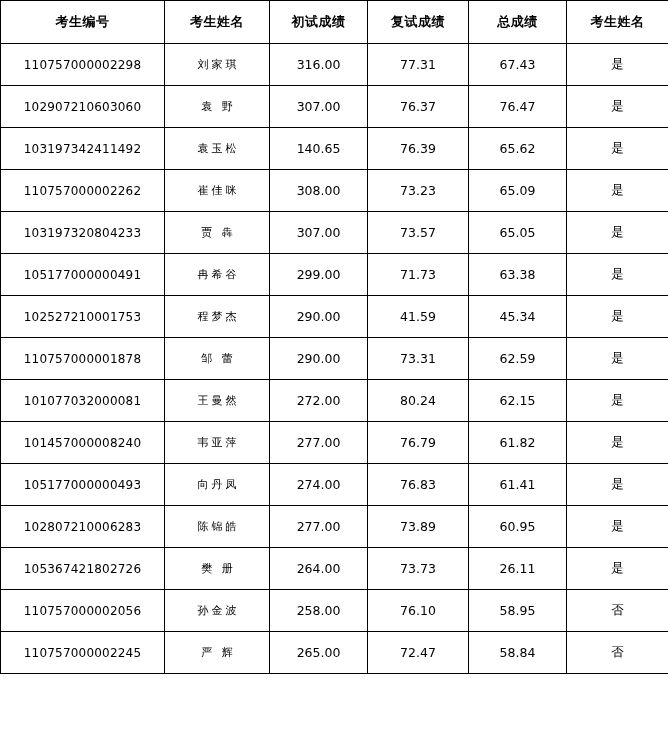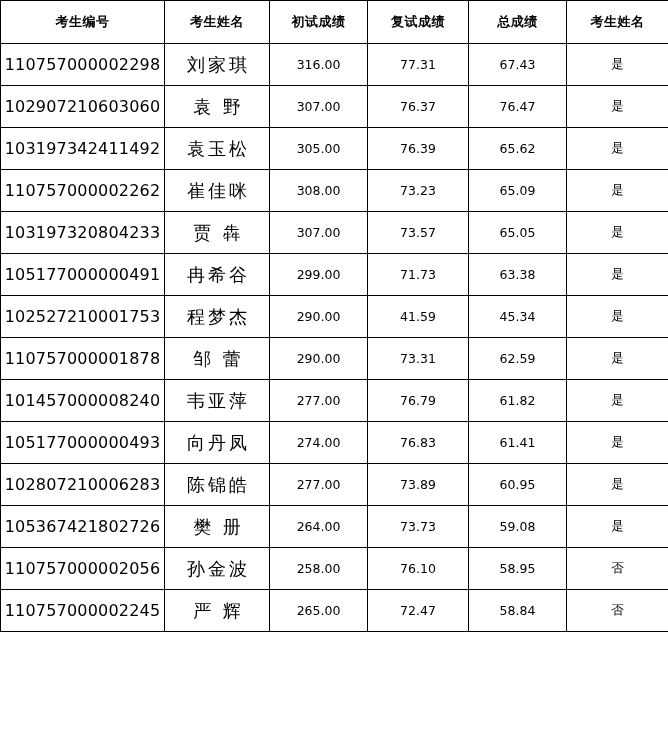--- a/index.html
+++ b/index.html
@@ -30,25 +30,25 @@
     height: 42px;
     font-size: 13px;
     font-weight: bold;
     letter-spacing: 0.5px;
   }
   #score-table tbody td {
     height: 41px;
     font-size: 12.5px;
   }
   #score-table tbody td.c-id {
-    font-size: 16px;
+    font-size: 12px;
     letter-spacing: 0.2px;
   }
   #score-table tbody td.c-name {
-    font-size: 18px;
+    font-size: 11px;
     letter-spacing: 3px;
     text-indent: 3px;
   }
   #score-table tbody td.c-admit {
     font-size: 12.5px;
   }
   
   col.w-id     { width: 164px; }
   col.w-name   { width: 105px; }
   col.w-first  { width: 98px; }
@@ -91,21 +91,21 @@
         <td class="c-id">102907210603060</td>
         <td class="c-name">袁 野</td>
         <td class="c-first">307.00</td>
         <td class="c-second">76.37</td>
         <td class="c-total">76.47</td>
         <td class="c-admit">是</td>
       </tr>
       <tr>
         <td class="c-id">103197342411492</td>
         <td class="c-name">袁玉松</td>
-        <td class="c-first">305.00</td>
+        <td class="c-first">140.65</td>
         <td class="c-second">76.39</td>
         <td class="c-total">65.62</td>
         <td class="c-admit">是</td>
       </tr>
       <tr>
         <td class="c-id">110757000002262</td>
         <td class="c-name">崔佳咪</td>
         <td class="c-first">308.00</td>
         <td class="c-second">73.23</td>
         <td class="c-total">65.09</td>
@@ -137,20 +137,28 @@
       </tr>
       <tr>
         <td class="c-id">110757000001878</td>
         <td class="c-name">邹 蕾</td>
         <td class="c-first">290.00</td>
         <td class="c-second">73.31</td>
         <td class="c-total">62.59</td>
         <td class="c-admit">是</td>
       </tr>
       <tr>
+        <td class="c-id">101077032000081</td>
+        <td class="c-name">王曼然</td>
+        <td class="c-first">272.00</td>
+        <td class="c-second">80.24</td>
+        <td class="c-total">62.15</td>
+        <td class="c-admit">是</td>
+      </tr>
+      <tr>
         <td class="c-id">101457000008240</td>
         <td class="c-name">韦亚萍</td>
         <td class="c-first">277.00</td>
         <td class="c-second">76.79</td>
         <td class="c-total">61.82</td>
         <td class="c-admit">是</td>
       </tr>
       <tr>
         <td class="c-id">105177000000493</td>
         <td class="c-name">向丹凤</td>
@@ -165,21 +173,21 @@
         <td class="c-first">277.00</td>
         <td class="c-second">73.89</td>
         <td class="c-total">60.95</td>
         <td class="c-admit">是</td>
       </tr>
       <tr>
         <td class="c-id">105367421802726</td>
         <td class="c-name">樊 册</td>
         <td class="c-first">264.00</td>
         <td class="c-second">73.73</td>
-        <td class="c-total">59.08</td>
+        <td class="c-total">26.11</td>
         <td class="c-admit">是</td>
       </tr>
       <tr>
         <td class="c-id">110757000002056</td>
         <td class="c-name">孙金波</td>
         <td class="c-first">258.00</td>
         <td class="c-second">76.10</td>
         <td class="c-total">58.95</td>
         <td class="c-admit">否</td>
       </tr>

